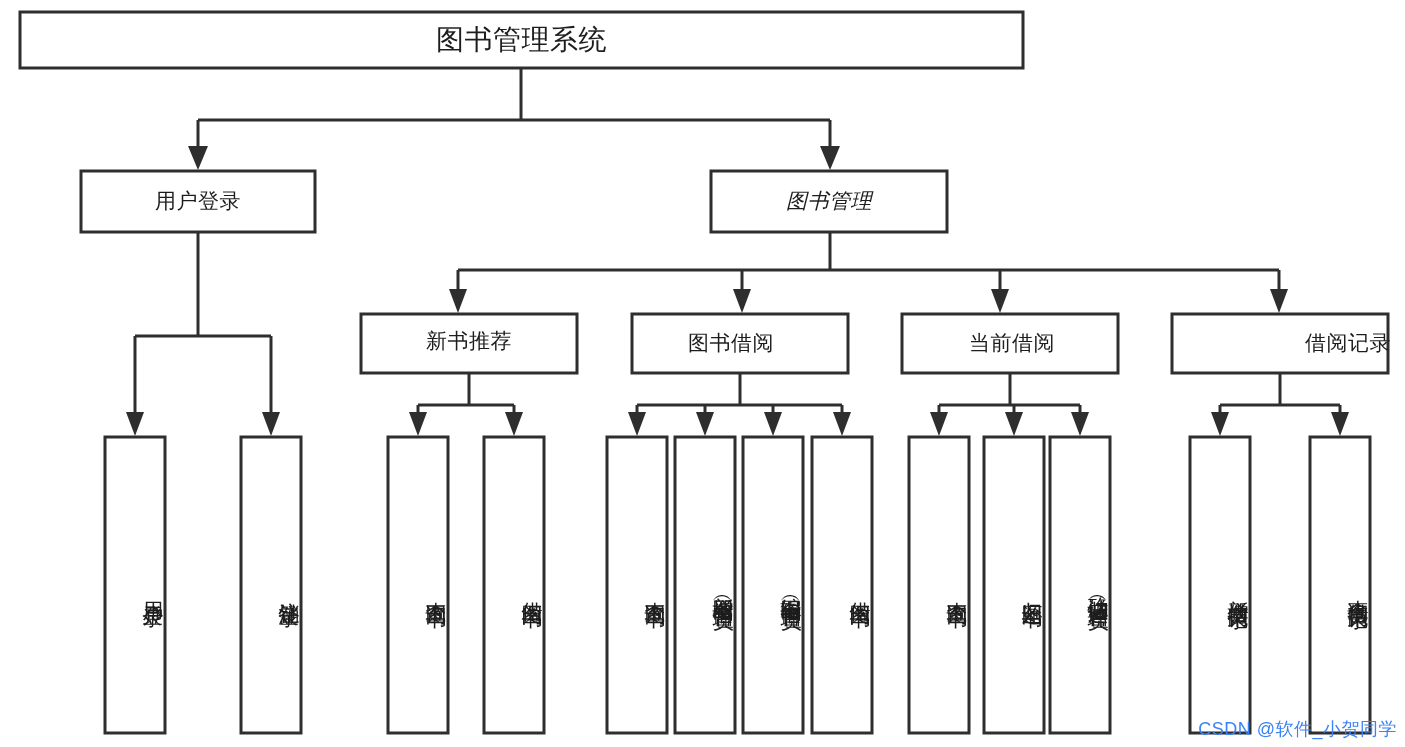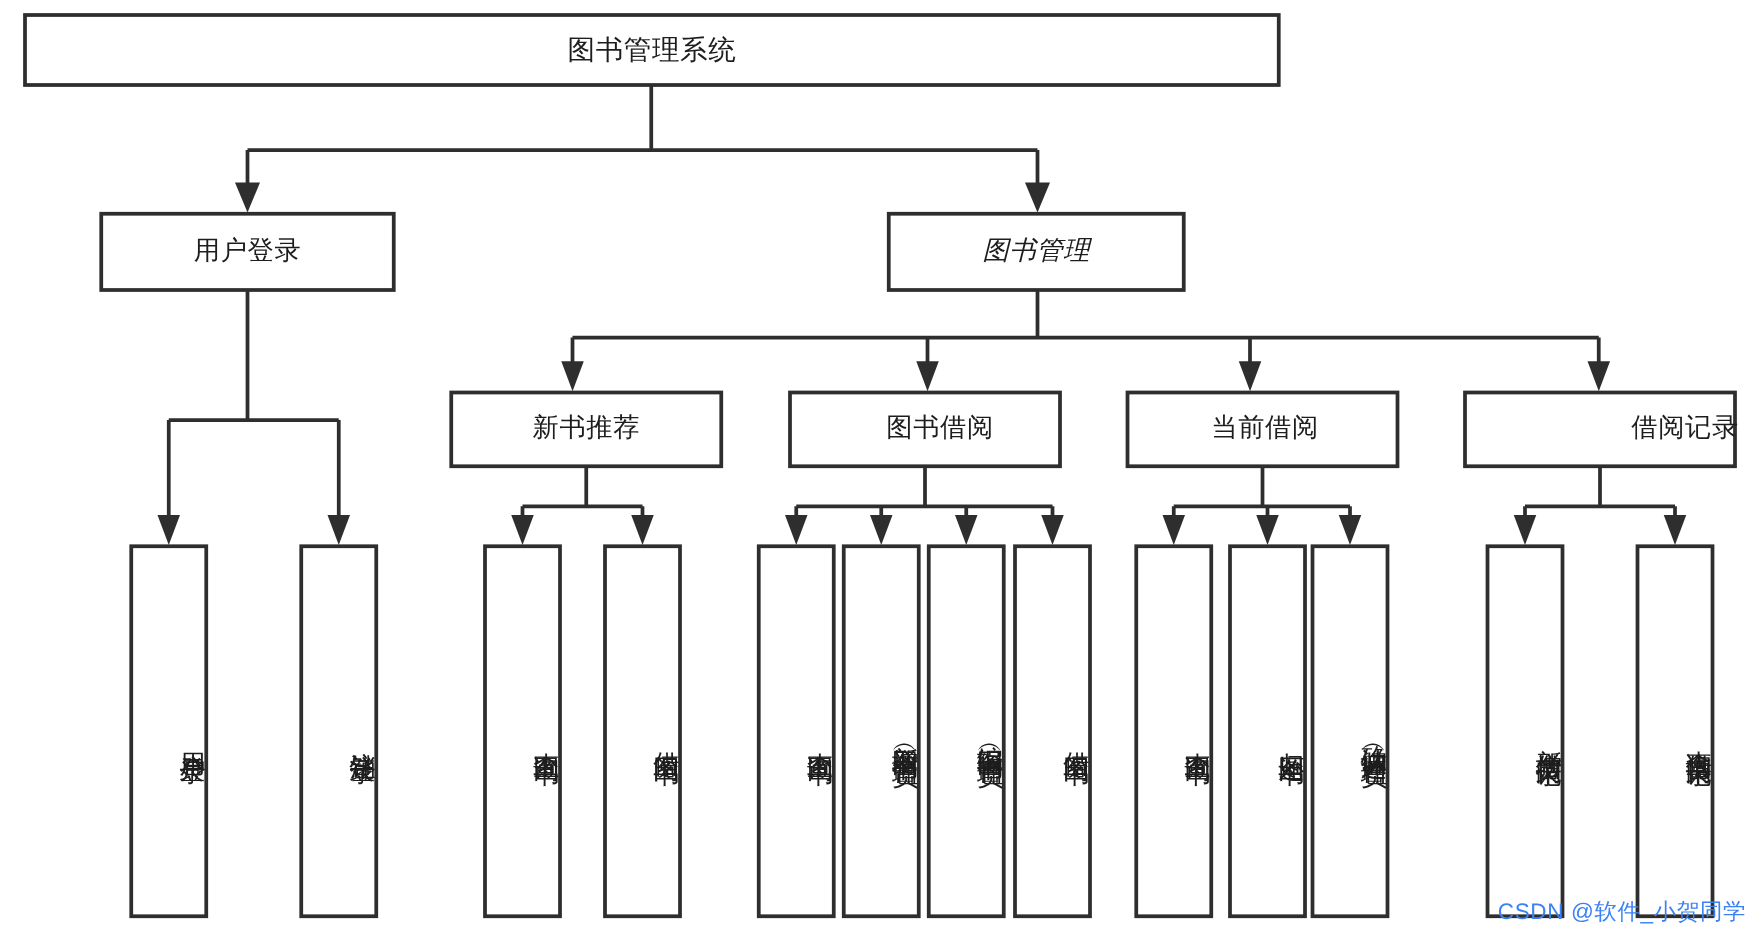--- a/index.html
+++ b/index.html
@@ -51,21 +51,21 @@
     pointer-events: none;
     box-sizing: border-box;
   }
   .label-horizontal {
     font-size: 21px;
     line-height: 1.15;
     letter-spacing: 0.5px;
     text-align: center;
   }
   .label-title {
-    font-size: 22px;
+    font-size: 28px;
   }
   .label-vertical {
     writing-mode: vertical-rl;
     text-orientation: upright;
     font-size: 21px;
     line-height: 1.18;
     letter-spacing: 2px;
     align-items: flex-start;
     justify-content: center;
     padding-top: 8px;
@@ -177,23 +177,23 @@
     <polygon class="arrow-head" points="1331,412 1349,412 1340,436"></polygon>
 
   </svg>
 
   <div class="node-label label-horizontal label-title" style="left:20px; top:12px; width:1003px; height:56px;">图书管理系统</div>
 
   <div class="node-label label-horizontal" style="left:81px; top:171px; width:234px; height:61px;">用户登录</div>
 
   <div class="node-label label-horizontal" style="left:711px; top:171px; width:236px; height:61px;font-style:italic;">图书管理</div>
 
-  <div class="node-label label-horizontal" style="left:361px; top:314px; width:216px; height:59px;">新书推荐</div>
-
-  <div class="node-label label-horizontal" style="left:644px; top:314px; width:216px; height:59px;">图书借阅</div>
+  <div class="node-label label-horizontal" style="left:361px; top:314px; width:216px; height:59px;font-family:Liberation Mono, monospace;">新书推荐</div>
+
+  <div class="node-label label-horizontal" style="left:623px; top:314px; width:216px; height:59px;">图书借阅</div>
 
   <div class="node-label label-horizontal" style="left:902px; top:314px; width:220px; height:59px;">当前借阅</div>
 
   <div class="node-label label-horizontal" style="left:1240px; top:314px; width:216px; height:59px;">借阅记录</div>
 
   <div class="node-label label-vertical" style="left:105px; top:492px; width:60px; height:186px;">用户登录</div>
   <div class="node-label label-vertical" style="left:241px; top:492px; width:60px; height:186px;">注销登录</div>
 
   <div class="node-label label-vertical" style="left:388px; top:492px; width:60px; height:186px;">查询图书</div>
   <div class="node-label label-vertical" style="left:484px; top:492px; width:60px; height:186px;">借阅图书</div>

